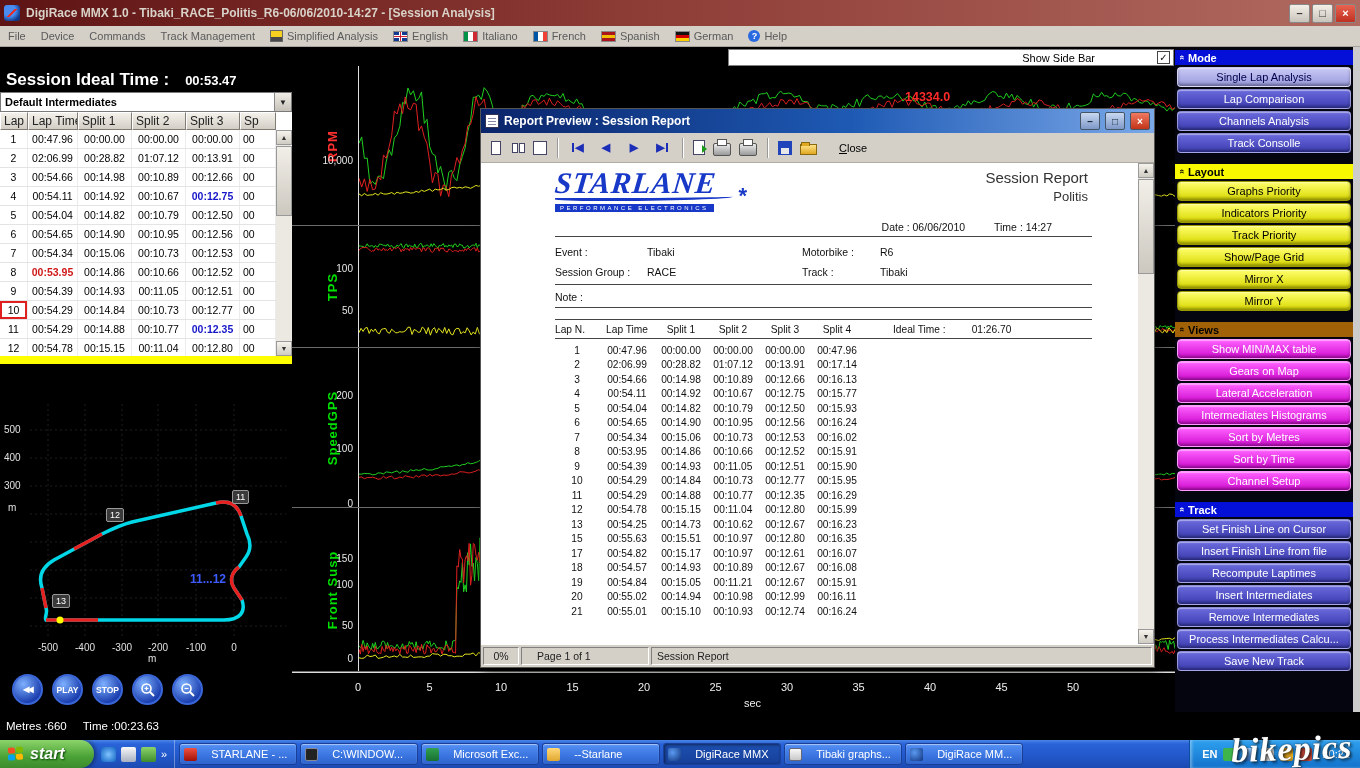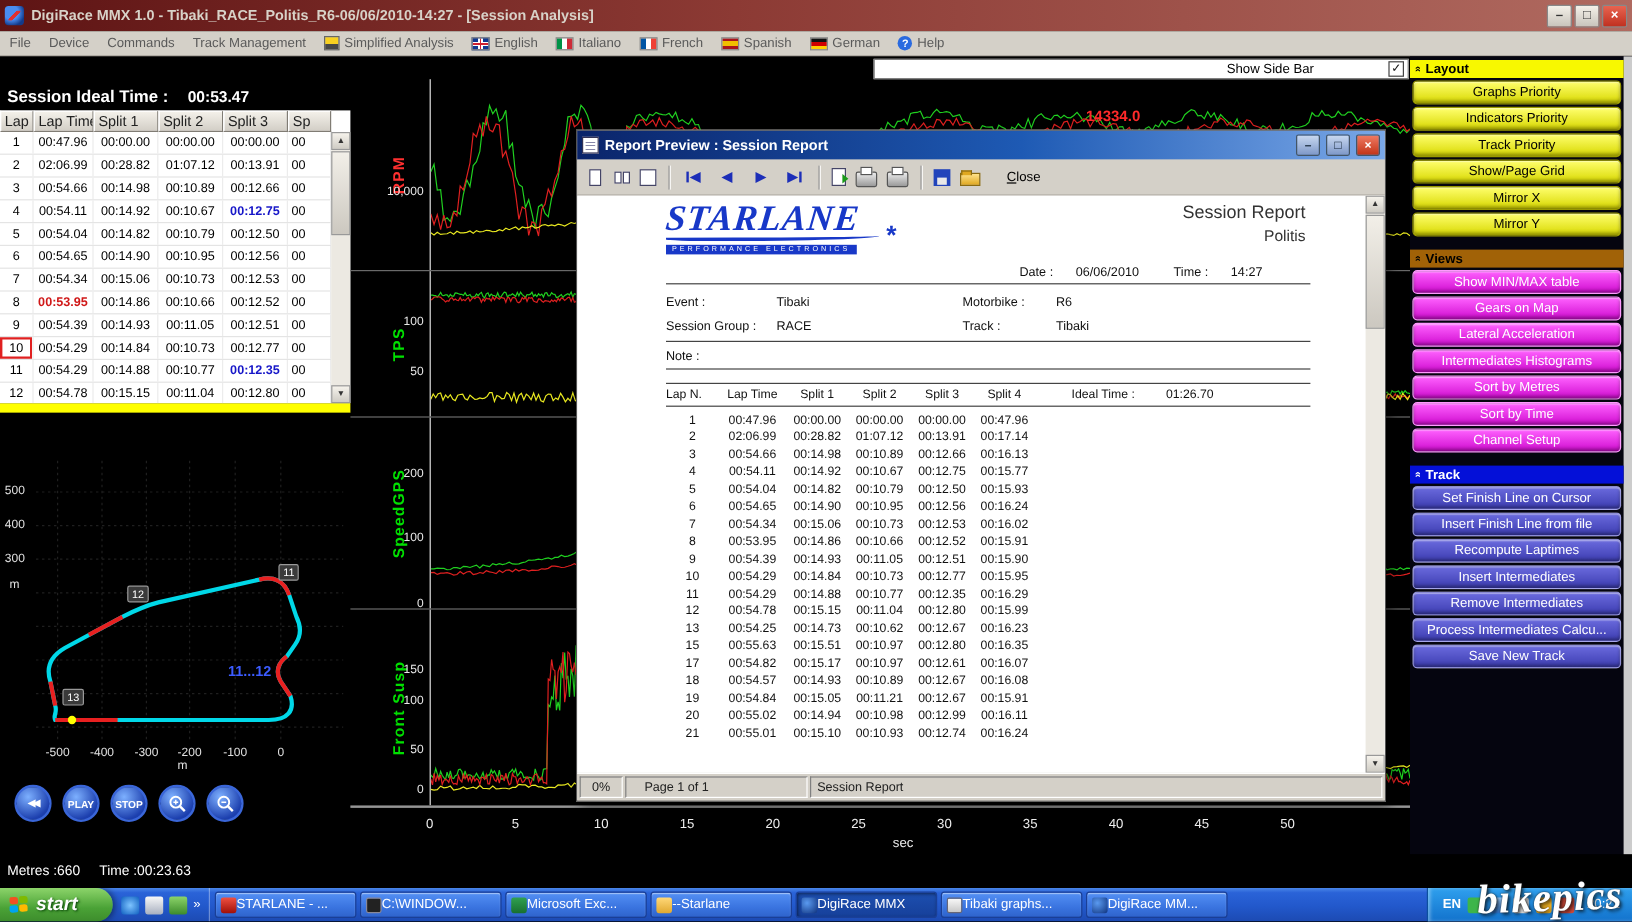--- a/index.html
+++ b/index.html
@@ -45,21 +45,21 @@
     background:#2a6ae0; color:#fff; font-size:9px; font-weight:bold; text-align:center; line-height:12px; }
   .mi-icon.help-icon::after { content:"?"; }
 
   
   #main { position:absolute; top:47px; left:0; width:1360px; height:665px; background:#000; }
 
   
   #left { position:absolute; left:0; top:0; width:292px; height:665px; display:flex; flex-direction:column; }
   .lp-spacer { height:21px; }
   .ideal { height:24px; display:flex; align-items:center; gap:16px; padding-left:6px; background:#000; }
-  .ideal .lbl { color:#fff; font-size:14px; font-weight:bold; }
+  .ideal .lbl { color:#fff; font-size:17px; font-weight:bold; }
   .ideal .val { color:#fff; font-size:13px; font-weight:bold; }
   .combo { height:20px; background:#fff; border:1px solid #7a7a7a; display:flex; align-items:center; }
   .combo .cb-text { flex:1; font-size:11px; font-weight:bold; color:#000; padding-left:4px; }
   .combo .cb-btn { width:17px; height:100%; background:linear-gradient(#f0ede6,#c6c2ba);
     border-left:1px solid #888; display:flex; align-items:center; justify-content:center; font-size:8px; color:#222; }
 
   .ltable { height:244px; position:relative; background:#fff; overflow:hidden; }
   .lt-head { display:flex; width:276px; height:18px; }
   .lt-h { background:linear-gradient(#f4f1ea,#d2cec6); border:1px solid; border-color:#fff #807c74 #807c74 #fff;
     font-size:12px; display:flex; align-items:center; padding-left:3px; color:#222; white-space:nowrap; overflow:hidden; }
@@ -191,21 +191,21 @@
     color:#1838c8; letter-spacing:1px; line-height:28px; transform:skewX(-6deg); display:inline-block; }
   .swoosh { height:6px; border-bottom:3px solid #1838c8; border-radius:0 0 90% 30%; width:178px;
     margin-top:-2px; position:relative; }
   .logo-star { position:absolute; right:-14px; top:-12px; color:#1838c8; font-size:22px; font-weight:bold; }
   .caption { margin-top:3px; background:#1838c8; color:#fff; font-size:6px; letter-spacing:2.5px;
     padding:1px 5px; width:max-content; }
   .rep-right { text-align:right; padding-right:4px; }
   .rep-right .h1 { font-size:15px; color:#333; }
   .rep-right .h2 { font-size:13px; color:#333; margin-top:3px; }
   .date-row { text-align:right; font-size:10.5px; color:#111; margin-top:9px; padding-right:40px; }
-  .date-row span { margin-left:16px; }
+  .date-row span { margin-left:0; }
   .date-row .gap { margin-left:26px; }
   .hr { border-top:1.5px solid #444; margin-top:3px; }
   .info { display:grid; grid-template-columns:92px 155px 78px 1fr; row-gap:8px; font-size:10.5px;
     color:#111; margin:9px 0 6px; }
   .note { font-size:10.5px; color:#111; margin:6px 0 4px; }
   .rtable { margin-top:11px; font-size:10.2px; color:#111; }
   .rt-head { display:flex; align-items:center; border-top:1px solid #444; border-bottom:1px solid #444;
     height:20px; }
   .rt-cols { display:flex; }
   .rt-cols div:nth-of-type(1){width:44px;text-align:left;}
@@ -214,21 +214,21 @@
   .rt-cols div:nth-of-type(5),.rt-cols div:nth-of-type(6){width:52px;text-align:center;}
   .rt-ideal { margin-left:30px; display:flex; gap:26px; }
   .rt-body { margin-top:4px; }
   .rt-row { display:flex; height:14.5px; align-items:center; }
   .rc1 { width:44px; text-align:center; } .rc2 { width:56px; text-align:center; }
   .rcs { width:52px; text-align:center; }
   .rw-status { height:23px; flex:none; background:#d4d0c8; display:flex; gap:2px; padding:2px;
     border-top:1px solid #fff; }
   .st-cell { border:1px solid; border-color:#808080 #fff #fff #808080; font-size:10.5px;
     display:flex; align-items:center; padding:0 5px; color:#222; white-space:nowrap; }
-  .st-1 { width:36px; justify-content:center; } .st-2 { width:152px;padding-left:15px; } .st-3 { flex:1; }
+  .st-1 { width:36px; justify-content:center; } .st-2 { width:128px;padding-left:15px; } .st-3 { flex:1; }
 
   
   #statusbar { position:absolute; top:712px; left:0; right:0; height:28px; background:#000;
     display:flex; align-items:center; gap:16px; padding-left:6px; color:#fff; font-size:11.5px; }
 
   
   #taskbar { position:absolute; bottom:0; left:0; right:0; height:28px;
     background:linear-gradient(#4a86e8 0%,#2a63d8 14%,#2258cb 55%,#1c4ab2 100%);
     display:flex; align-items:stretch; z-index:40; }
   .start { width:94px; flex:none; background:linear-gradient(#8cd46a,#4aa236 60%,#3d8c2c);
@@ -239,21 +239,21 @@
     grid-template-rows:6px 6px; gap:1px; transform:skewY(-6deg); }
   .winflag i { border-radius:1px 3px 1px 3px; }
   .wf1{background:#f25022;} .wf2{background:#7fba00;} .wf3{background:#00a4ef;} .wf4{background:#ffb900;}
   .ql { display:flex; align-items:center; gap:5px; padding:0 7px; border-right:1px solid rgba(255,255,255,.35); }
   .qli { width:15px; height:15px; border-radius:2px; }
   .qli-1 { background:radial-gradient(#7ec4ff,#1060c0); }
   .qli-2 { background:linear-gradient(#f8f8f8,#a8b0c0); }
   .qli-3 { background:linear-gradient(#8cd46a,#3d8c2c); }
   .ql-more { color:#fff; font-size:11px; }
   .tb-windows { flex:1; display:flex; gap:3px; padding:3px 4px; overflow:hidden; }
-  .twin { flex:0 1 118px; min-width:0; display:flex; align-items:center; gap:0;
+  .twin { flex:0 1 118px; min-width:0; display:flex; align-items:center; gap:14px;
     background:linear-gradient(#5490f4,#3a74e0 60%,#2f64cc); border:1px solid #1a3f96; border-radius:3px;
     color:#fff; font-size:11px; padding:0 4px; box-shadow:inset 0 1px 1px rgba(255,255,255,.5);
     white-space:nowrap; overflow:hidden; }
   .twin.active { background:linear-gradient(#1d4fb0,#16409a); box-shadow:inset 1px 1px 3px rgba(0,0,0,.5); }
   .twi { width:13px; height:13px; border-radius:2px; flex:none; }
   .tb-ic-starlane { background:linear-gradient(#f05040,#a01008); }
   .tb-ic-cmd { background:#222; border:1px solid #889; }
   .tb-ic-excel { background:linear-gradient(#30a050,#187030); }
   .tb-ic-folder { background:linear-gradient(#ffd878,#e0a830); }
   .tb-ic-digirace { background:radial-gradient(circle at 35% 35%,#5a9af0,#10337e); }
@@ -343,20 +343,24 @@
     </div>
   </div>
 
 <div id="main">
 
   <div id="left">
     <div class="lp-spacer"></div>
     <div class="ideal">
       <span class="lbl">Session Ideal Time :</span>
       <span class="val">00:53.47</span>
+    </div>
+    <div class="combo">
+      <span class="cb-text">Default Intermediates</span>
+      <span class="cb-btn">▼</span>
     </div>
 
     <div class="ltable">
       <div class="lt-head">
 
           <div class="lt-h">Lap</div>
 
           <div class="lt-h">Lap Time</div>
 
           <div class="lt-h">Split 1</div>
@@ -631,20 +635,33 @@
         </div>
     </div>
 
     <div id="xaxis">
       <span><span class="xtick" style="left: 66px;">0</span><span class="xtick" style="left: 137.5px;">5</span><span class="xtick" style="left: 209px;">10</span><span class="xtick" style="left: 280.5px;">15</span><span class="xtick" style="left: 352px;">20</span><span class="xtick" style="left: 423.5px;">25</span><span class="xtick" style="left: 495px;">30</span><span class="xtick" style="left: 566.5px;">35</span><span class="xtick" style="left: 638px;">40</span><span class="xtick" style="left: 709.5px;">45</span><span class="xtick" style="left: 781px;">50</span></span>
       <span class="xunit">sec</span>
     </div>
   </div>
 
   <div id="sidebar">
+    <div class="sec" id="sec-mode">
+      <div class="sec-head">
+        <span class="chev">«</span>
+        <span>Mode</span>
+      </div>
+      <div class="sb-items">
+
+      <div class="sbtn selected">Single Lap Analysis</div>
+          <div class="sbtn">Lap Comparison</div>
+          <div class="sbtn">Channels Analysis</div>
+          <div class="sbtn">Track Consolle</div>
+        </div>
+    </div>
     <div class="sec" id="sec-layout">
       <div class="sec-head">
         <span class="chev">«</span>
         <span>Layout</span>
       </div>
       <div class="sb-items">
 
       <div class="sbtn">Graphs Priority</div>
           <div class="sbtn">Indicators Priority</div>
           <div class="sbtn">Track Priority</div>

